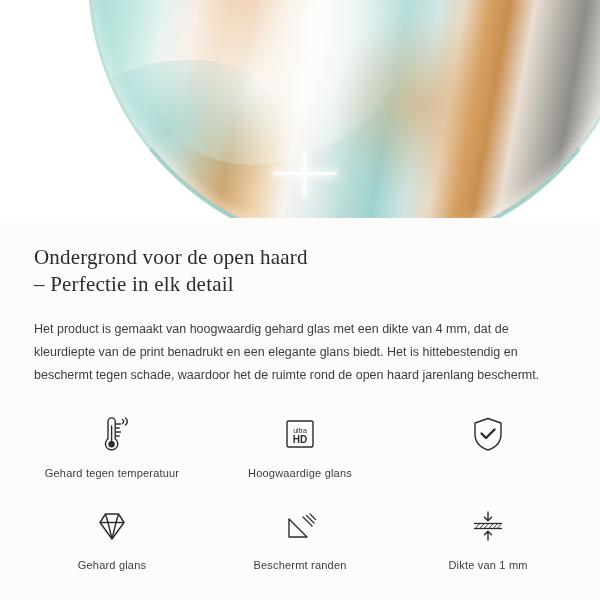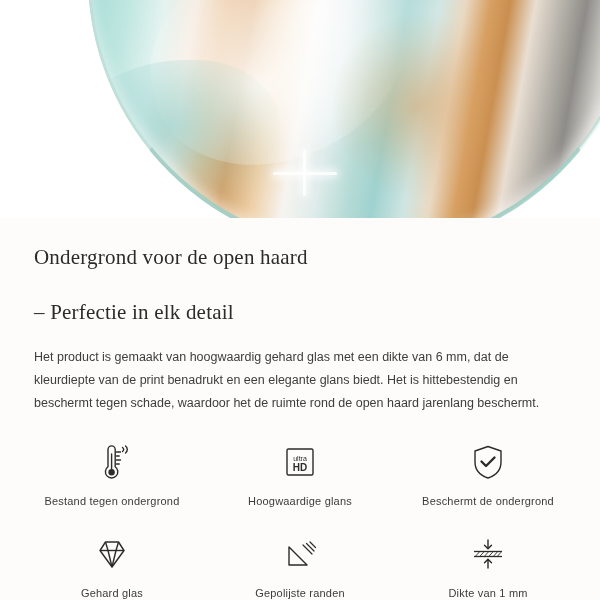--- a/index.html
+++ b/index.html
@@ -117,21 +117,20 @@
     font-family: "Liberation Serif", serif;
     font-size: 21px;
     line-height: 1.28;
     color: #2b2b2b;
     font-weight: 400;
     margin: 0 0 20px 0;
     letter-spacing: 0.2px;
   }
   .headline .line2 {
     display: block;
-    margin-top: 28px;
   }
   .body-copy {
     font-family: "Liberation Sans", sans-serif;
     font-size: 12.5px;
     line-height: 1.85;
     color: #3d3d3d;
     margin: 0;
     max-width: 535px;
   }
 
@@ -181,21 +180,21 @@
     <div class="plate"></div>
     <div class="plate-edge"></div>
     <div class="plate-shine"></div>
   </div>
 
   <div class="content">
     <h1 class="headline">
       <span>Ondergrond voor de open haard</span>
       <span class="line2">– Perfectie in elk detail</span>
     </h1>
-    <p class="body-copy">Het product is gemaakt van hoogwaardig gehard glas met een dikte van 6 mm, dat de kleurdiepte van de print benadrukt en een elegante glans biedt. Het is hittebestendig en beschermt tegen schade, waardoor het de ruimte rond de open haard jarenlang beschermt.</p>
+    <p class="body-copy">Het product is gemaakt van hoogwaardig gehard glas met een dikte van 4 mm, dat de kleurdiepte van de print benadrukt en een elegante glans biedt. Het is hittebestendig en beschermt tegen schade, waardoor het de ruimte rond de open haard jarenlang beschermt.</p>
   </div>
 
   <div class="features">
 
     <div class="feature-row">
 
       <div class="feature">
         <div class="feature-icon">
           <svg width="40" height="42" viewBox="0 0 40 42">
             <g fill="none" stroke="#2b2b2b" stroke-width="1.4" stroke-linecap="round">
@@ -204,74 +203,73 @@
               <line x1="24.5" y1="11" x2="28.5" y2="11"></line>
               <line x1="24.5" y1="15" x2="27.2" y2="15"></line>
               <line x1="24.5" y1="19" x2="28.5" y2="19"></line>
               <line x1="24.5" y1="23" x2="27.2" y2="23"></line>
               <path d="M30.5 6.5c1.6 1.2 1.6 2.8 0 4"></path>
               <path d="M33.5 5c2.4 1.9 2.4 5.1 0 7"></path>
             </g>
             <circle cx="19.6" cy="31.2" r="3.2" fill="#2b2b2b"></circle>
           </svg>
         </div>
-        <div class="feature-label">Bestand tegen ondergrond</div>
+        <div class="feature-label">Gehard tegen temperatuur</div>
       </div>
 
       <div class="feature">
         <div class="feature-icon">
           <svg width="42" height="42" viewBox="0 0 42 42">
             <rect x="8" y="8" width="26" height="26" rx="1.5" fill="none" stroke="#2b2b2b" stroke-width="1.4"></rect>
             <text x="21" y="19.5" text-anchor="middle" font-family="Liberation Sans, sans-serif" font-size="7" fill="#2b2b2b">ultra</text>
             <text x="21" y="29.5" text-anchor="middle" font-family="Liberation Sans, sans-serif" font-size="10" font-weight="bold" fill="#2b2b2b">HD</text>
           </svg>
         </div>
         <div class="feature-label">Hoogwaardige glans</div>
       </div>
 
       <div class="feature">
         <div class="feature-icon">
           <svg width="42" height="42" viewBox="0 0 42 42">
             <path d="M21 5.5 34 10v11c0 8.2-5.6 13.6-13 16-7.4-2.4-13-7.8-13-16V10z" fill="none" stroke="#2b2b2b" stroke-width="1.4" stroke-linejoin="round"></path>
             <path d="M14.5 20.5 19 25l8.5-8.5" fill="none" stroke="#2b2b2b" stroke-width="2.4" stroke-linecap="round" stroke-linejoin="round"></path>
           </svg>
         </div>
-        <div class="feature-label">Beschermt de ondergrond</div>
       </div>
 
     </div>
 
     <div class="feature-row">
 
       <div class="feature">
         <div class="feature-icon">
           <svg width="42" height="42" viewBox="0 0 42 42">
             <g fill="none" stroke="#2b2b2b" stroke-width="1.4" stroke-linejoin="round">
               <path d="M9 17.5 21 34l12-16.5L27.5 9h-13z"></path>
               <path d="M9 17.5h24"></path>
               <path d="M14.5 9 17 17.5 21 34"></path>
               <path d="M27.5 9 25 17.5 21 34"></path>
             </g>
           </svg>
         </div>
-        <div class="feature-label">Gehard glas</div>
+        <div class="feature-label">Gehard glans</div>
       </div>
 
       <div class="feature">
         <div class="feature-icon">
           <svg width="42" height="42" viewBox="0 0 42 42">
             <path d="M10 32V14L28 32z" fill="none" stroke="#2b2b2b" stroke-width="1.4" stroke-linejoin="round"></path>
             <g stroke="#2b2b2b" stroke-width="1.2" stroke-linecap="round">
               <line x1="24" y1="12" x2="33" y2="21"></line>
               <line x1="27.5" y1="10.5" x2="35" y2="18"></line>
               <line x1="31" y1="9" x2="36.5" y2="14.5"></line>
             </g>
           </svg>
         </div>
-        <div class="feature-label">Gepolijste randen</div>
+        <div class="feature-label">Beschermt randen</div>
       </div>
 
       <div class="feature">
         <div class="feature-icon">
           <svg width="46" height="42" viewBox="0 0 46 42">
             <g stroke="#2b2b2b" stroke-width="1.4" stroke-linecap="round" stroke-linejoin="round" fill="none">
               <line x1="23" y1="7" x2="23" y2="15"></line>
               <path d="M19.5 12.2 23 15.8l3.5-3.6"></path>
               <line x1="23" y1="35" x2="23" y2="27"></line>
               <path d="M19.5 29.8 23 26.2l3.5 3.6"></path>

